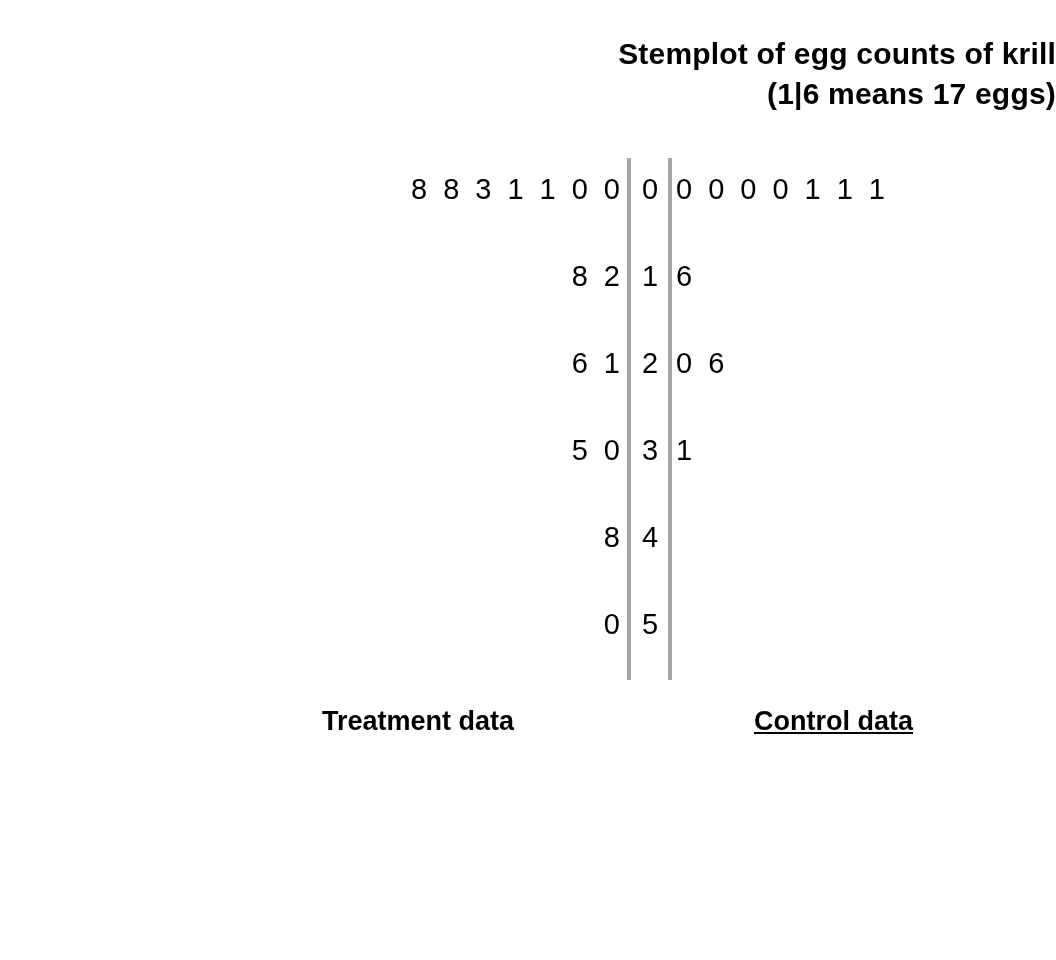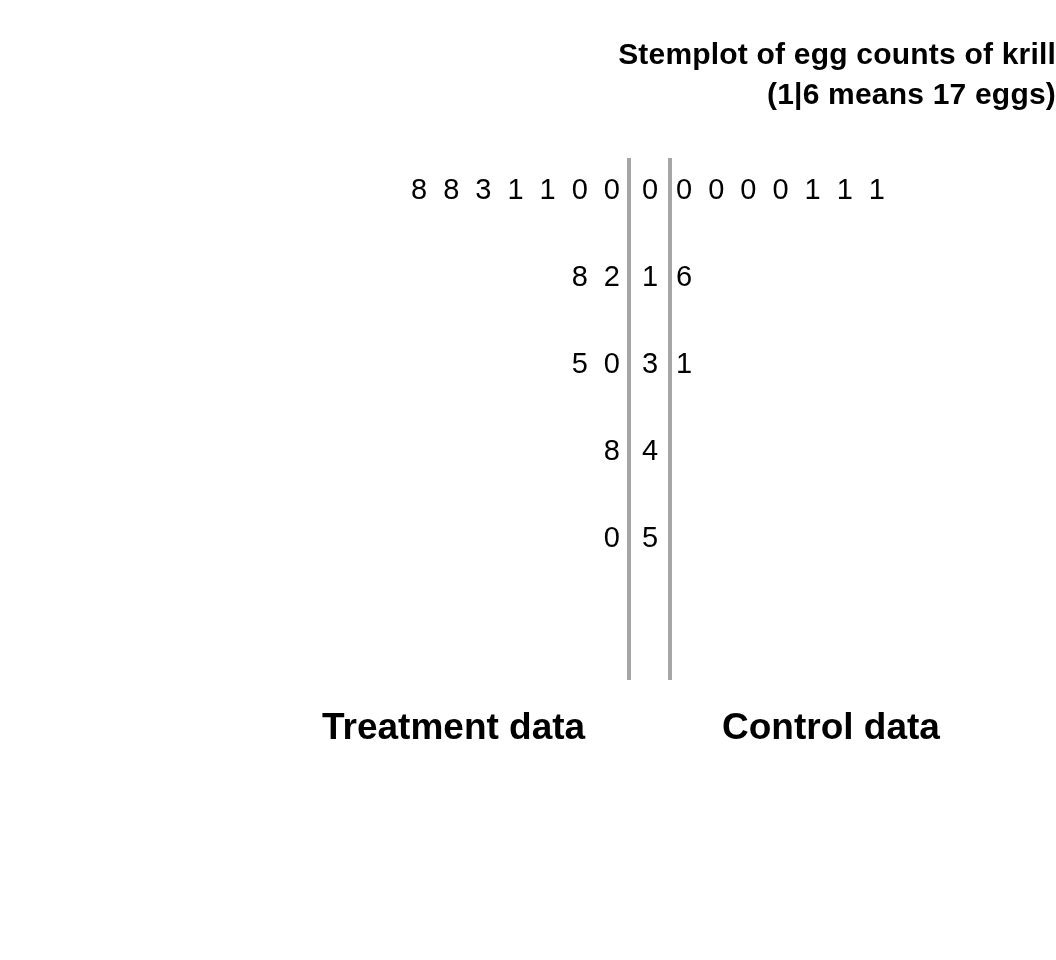--- a/index.html
+++ b/index.html
@@ -88,26 +88,26 @@
   
   .leaves-right {
     left: 676px;
     text-align: right;
   }
   .leaves-right span { margin-right: 16px; }
 
   .footer-label {
     position: absolute;
     top: 706px;
-    font-size: 37px;
+    font-size: 27px;
     font-weight: bold;
     white-space: nowrap;
   }
   .footer-left  { left: 322px; }
-  .footer-right { left: 722px; }
+  .footer-right { left: 754px; text-decoration: underline; }
 </style>
 </head>
 <body>
 
 <div id="plot">
 
   <div class="title-block">
     <span class="title-line">Stemplot of egg counts of krill</span>
     <span class="title-line">(1|6 means 17 eggs)</span>
   </div>
@@ -130,20 +130,29 @@
     <div class="row">
       <div class="leaves leaves-left">
         <span>8</span><span>2</span>
       </div>
       <div class="stem">1</div>
       <div class="leaves leaves-right">
         <span>6</span>
       </div>
     </div>
 
+    <div class="row">
+      <div class="leaves leaves-left">
+        <span>6</span><span>1</span>
+      </div>
+      <div class="stem">2</div>
+      <div class="leaves leaves-right">
+        <span>0</span><span>6</span>
+      </div>
+    </div>
 
     <div class="row">
       <div class="leaves leaves-left">
         <span>5</span><span>0</span>
       </div>
       <div class="stem">3</div>
       <div class="leaves leaves-right">
         <span>1</span>
       </div>
     </div>

